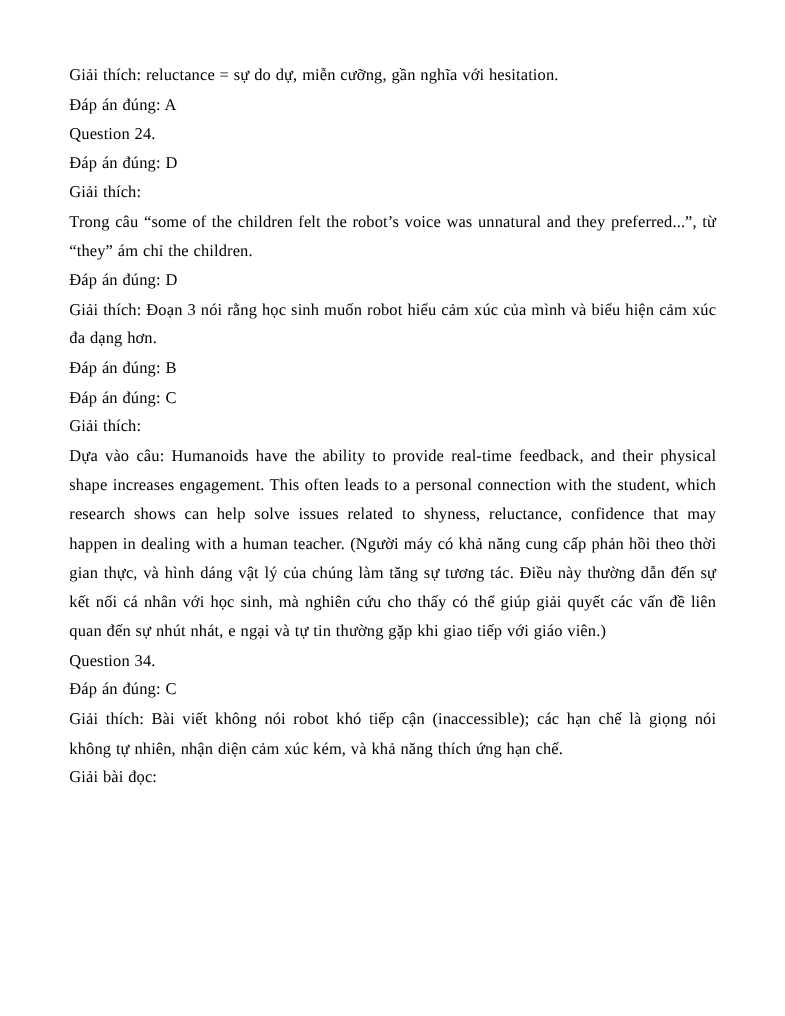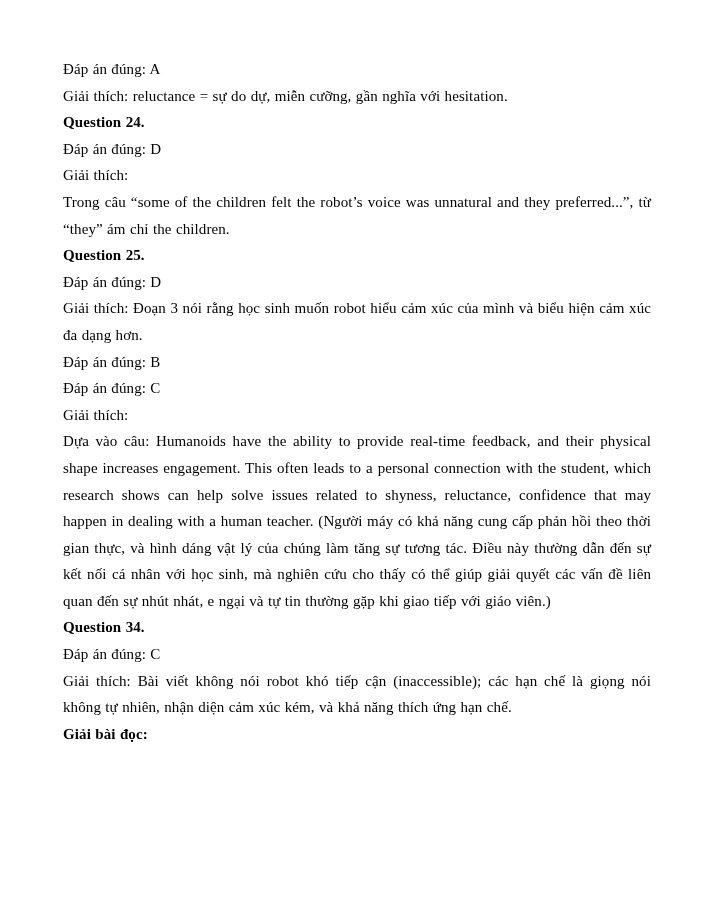--- a/index.html
+++ b/index.html
@@ -23,35 +23,34 @@
   }
   .para {
     margin: 0;
     font-size: 15px;
     line-height: 26.6px;
     text-align: justify;
     letter-spacing: 0.1px;
     word-spacing: 0.5px;
   }
   .para.bold {
-    font-weight: bold;
+    font-weight: normal;
     text-align: left;
   }
 </style>
 </head>
 <body>
 
 <div class="page">
+  <p class="para">Giải thích: reluctance = sự do dự, miễn cưỡng, gần nghĩa với hesitation.</p>
   <p class="para">Đáp án đúng: A</p>
-  <p class="para">Giải thích: reluctance = sự do dự, miễn cưỡng, gần nghĩa với hesitation.</p>
   <p class="para bold">Question 24.</p>
   <p class="para">Đáp án đúng: D</p>
   <p class="para">Giải thích:</p>
   <p class="para">Trong câu “some of the children felt the robot’s voice was unnatural and they preferred...”, từ “they” ám chỉ the children.</p>
-  <p class="para bold">Question 25.</p>
   <p class="para">Đáp án đúng: D</p>
   <p class="para">Giải thích: Đoạn 3 nói rằng học sinh muốn robot hiểu cảm xúc của mình và biểu hiện cảm xúc đa dạng hơn.</p>
   <p class="para">Đáp án đúng: B</p>
   <p class="para">Đáp án đúng: C</p>
   <p class="para">Giải thích:</p>
   <p class="para">Dựa vào câu: Humanoids have the ability to provide real-time feedback, and their physical shape increases engagement. This often leads to a personal connection with the student, which research shows can help solve issues related to shyness, reluctance, confidence that may happen in dealing with a human teacher. (Người máy có khả năng cung cấp phản hồi theo thời gian thực, và hình dáng vật lý của chúng làm tăng sự tương tác. Điều này thường dẫn đến sự kết nối cá nhân với học sinh, mà nghiên cứu cho thấy có thể giúp giải quyết các vấn đề liên quan đến sự nhút nhát, e ngại và tự tin thường gặp khi giao tiếp với giáo viên.)</p>
   <p class="para bold">Question 34.</p>
   <p class="para">Đáp án đúng: C</p>
   <p class="para">Giải thích: Bài viết không nói robot khó tiếp cận (inaccessible); các hạn chế là giọng nói không tự nhiên, nhận diện cảm xúc kém, và khả năng thích ứng hạn chế.</p>
   <p class="para bold">Giải bài đọc:</p>

